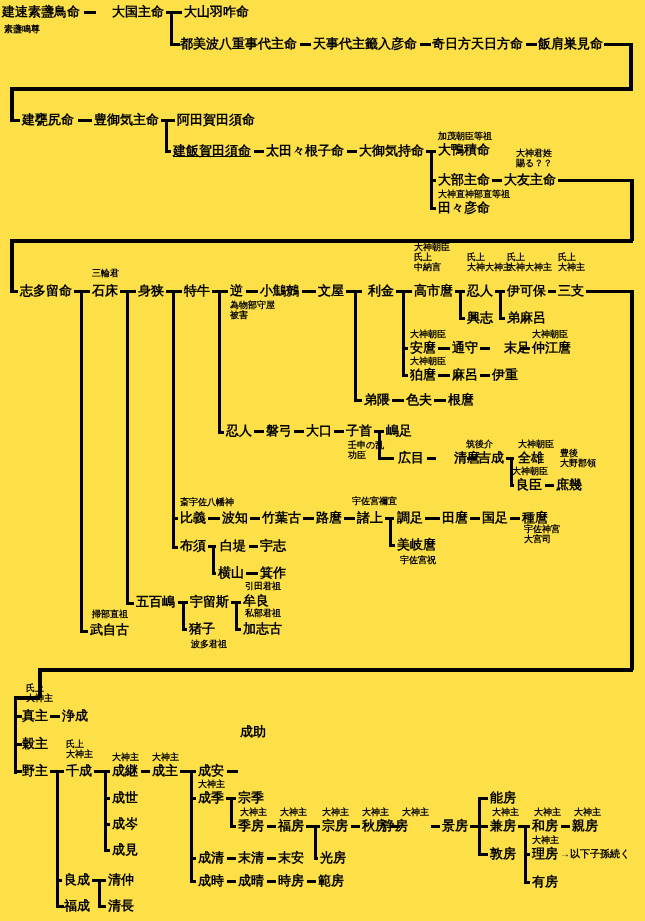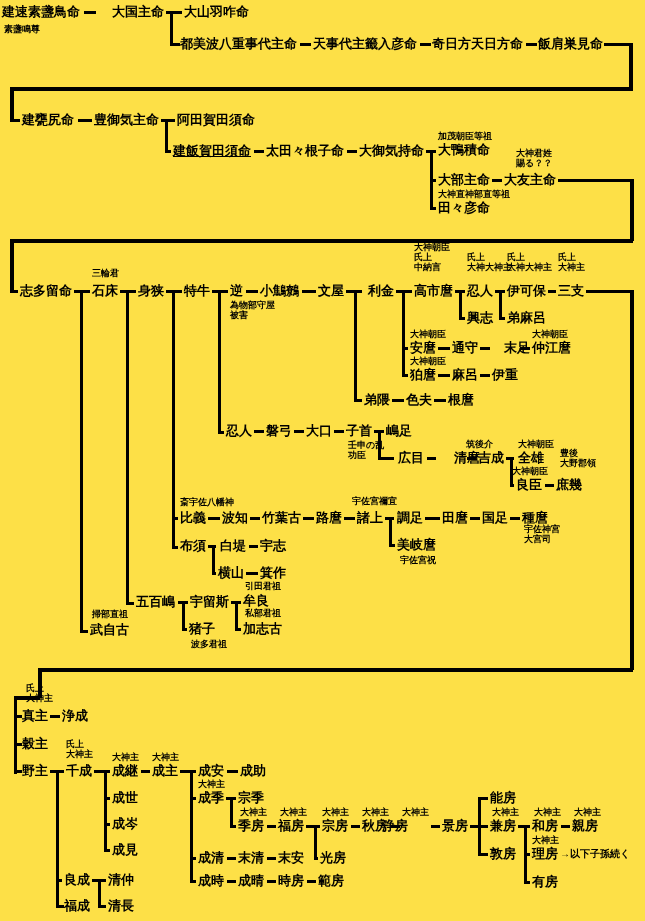--- a/index.html
+++ b/index.html
@@ -260,21 +260,21 @@
     <div class="person" style="left: 243px; top: 622px;">加志古</div>
     <div class="person" style="left: 90px; top: 623px;">武自古</div>
     <div class="person" style="left: 22px; top: 709px;">真主</div>
     <div class="person" style="left: 62px; top: 709px;">浄成</div>
     <div class="person" style="left: 22px; top: 737px;">穀主</div>
     <div class="person" style="left: 22px; top: 764px;">野主</div>
     <div class="person" style="left: 66px; top: 764px;">千成</div>
     <div class="person" style="left: 112px; top: 764px;">成継</div>
     <div class="person" style="left: 152px; top: 764px;">成主</div>
     <div class="person" style="left: 198px; top: 764px;">成安</div>
-    <div class="person" style="left: 240px; top: 764px;">成助</div>
+    <div class="person" style="left: 240px; top: 725px;">成助</div>
     <div class="person" style="left: 112px; top: 791px;">成世</div>
     <div class="person" style="left: 112px; top: 817px;">成岑</div>
     <div class="person" style="left: 112px; top: 843px;">成見</div>
     <div class="person" style="left: 64px; top: 873px;">良成</div>
     <div class="person" style="left: 108px; top: 873px;">清仲</div>
     <div class="person" style="left: 64px; top: 899px;">福成</div>
     <div class="person" style="left: 108px; top: 899px;">清長</div>
     <div class="person" style="left: 198px; top: 791px;">成季</div>
     <div class="person" style="left: 238px; top: 791px;">宗季</div>
     <div class="person" style="left: 238px; top: 819px;">季房</div>

